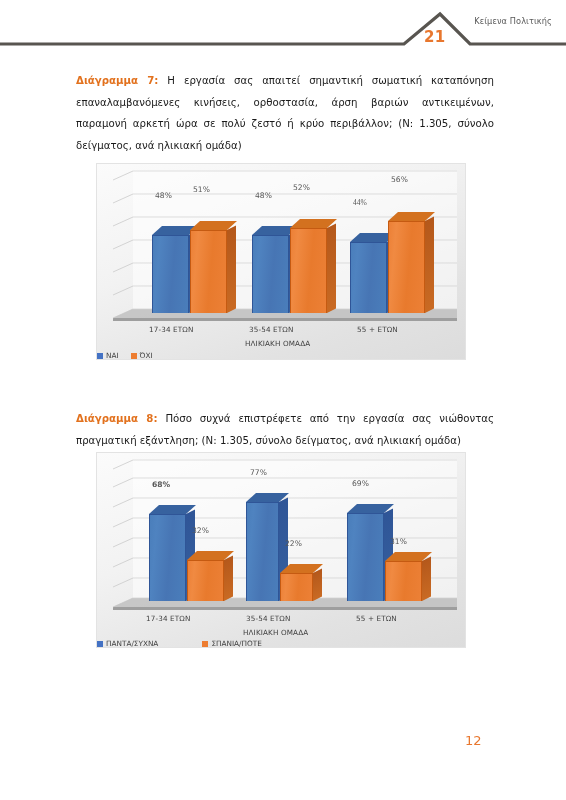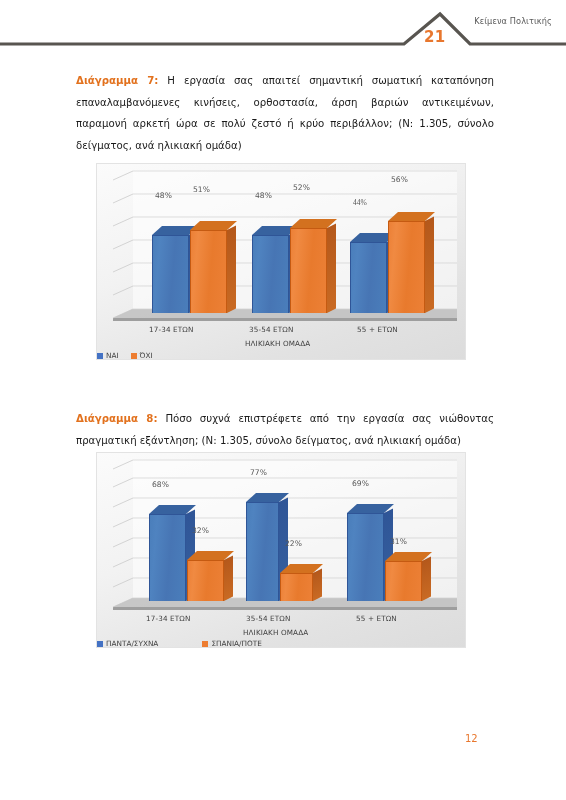--- a/index.html
+++ b/index.html
@@ -122,21 +122,21 @@
     font-size:7.3px;color:#404040;
   }
   .legend-item{display:flex;align-items:center;gap:3px;white-space:nowrap;}
   .swatch{width:6px;height:6px;display:inline-block;}
   .swatch.blue{background:#4472c4;}
   .swatch.orange{background:#ed7d31;}
 
   
   .footer-number{
     position:absolute;left:465px;top:733px;
-    font-size:10px;color:#E8772E;
+    font-size:13px;color:#E8772E;
   }
 </style>
 </head>
 <body>
 
 <div class="page-header">
   <svg class="header-svg" width="566" height="52" viewBox="0 0 566 52">
     <polyline points="0,44 404,44 440,14 470,44 566,44" fill="none" stroke="#585550" stroke-width="3.2" stroke-linejoin="miter"></polyline>
   </svg>
   <div class="header-label">Κείμενα Πολιτικής</div>
@@ -273,21 +273,21 @@
       <div class="bar blue" style="left:52px;  width:37px; bottom:46px; height:87px;">
         <div class="top"></div>
         <div class="side"></div>
         <div class="face"></div>
       </div>
       <div class="bar orange" style="left:90px;  width:37px; bottom:46px; height:41px;">
         <div class="top"></div>
         <div class="side"></div>
         <div class="face"></div>
       </div>
-      <div class="dlabel" style="left:55px; top:27px;">68%</div>
+      <div class="dlabel" style="left:55px; top:27px;font-weight:bold;">68%</div>
       <div class="dlabel" style="left:95px; top:73px;">32%</div>
 
       <div class="bar blue" style="left:149px; width:33px; bottom:46px; height:99px;">
         <div class="top"></div>
         <div class="side"></div>
         <div class="face"></div>
       </div>
       <div class="bar orange" style="left:183px; width:33px; bottom:46px; height:28px;">
         <div class="top"></div>
         <div class="side"></div>

